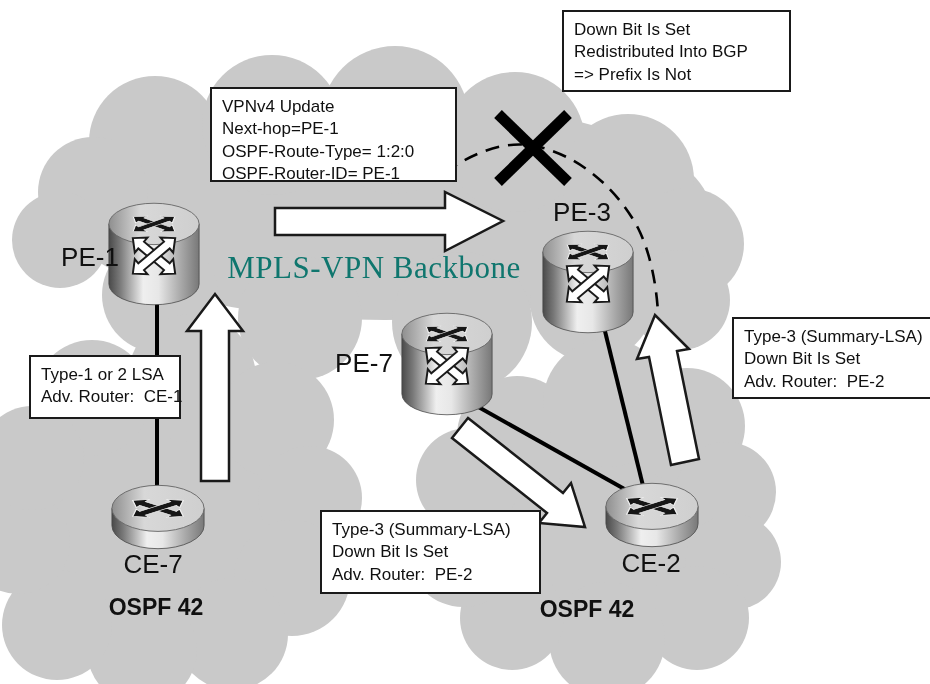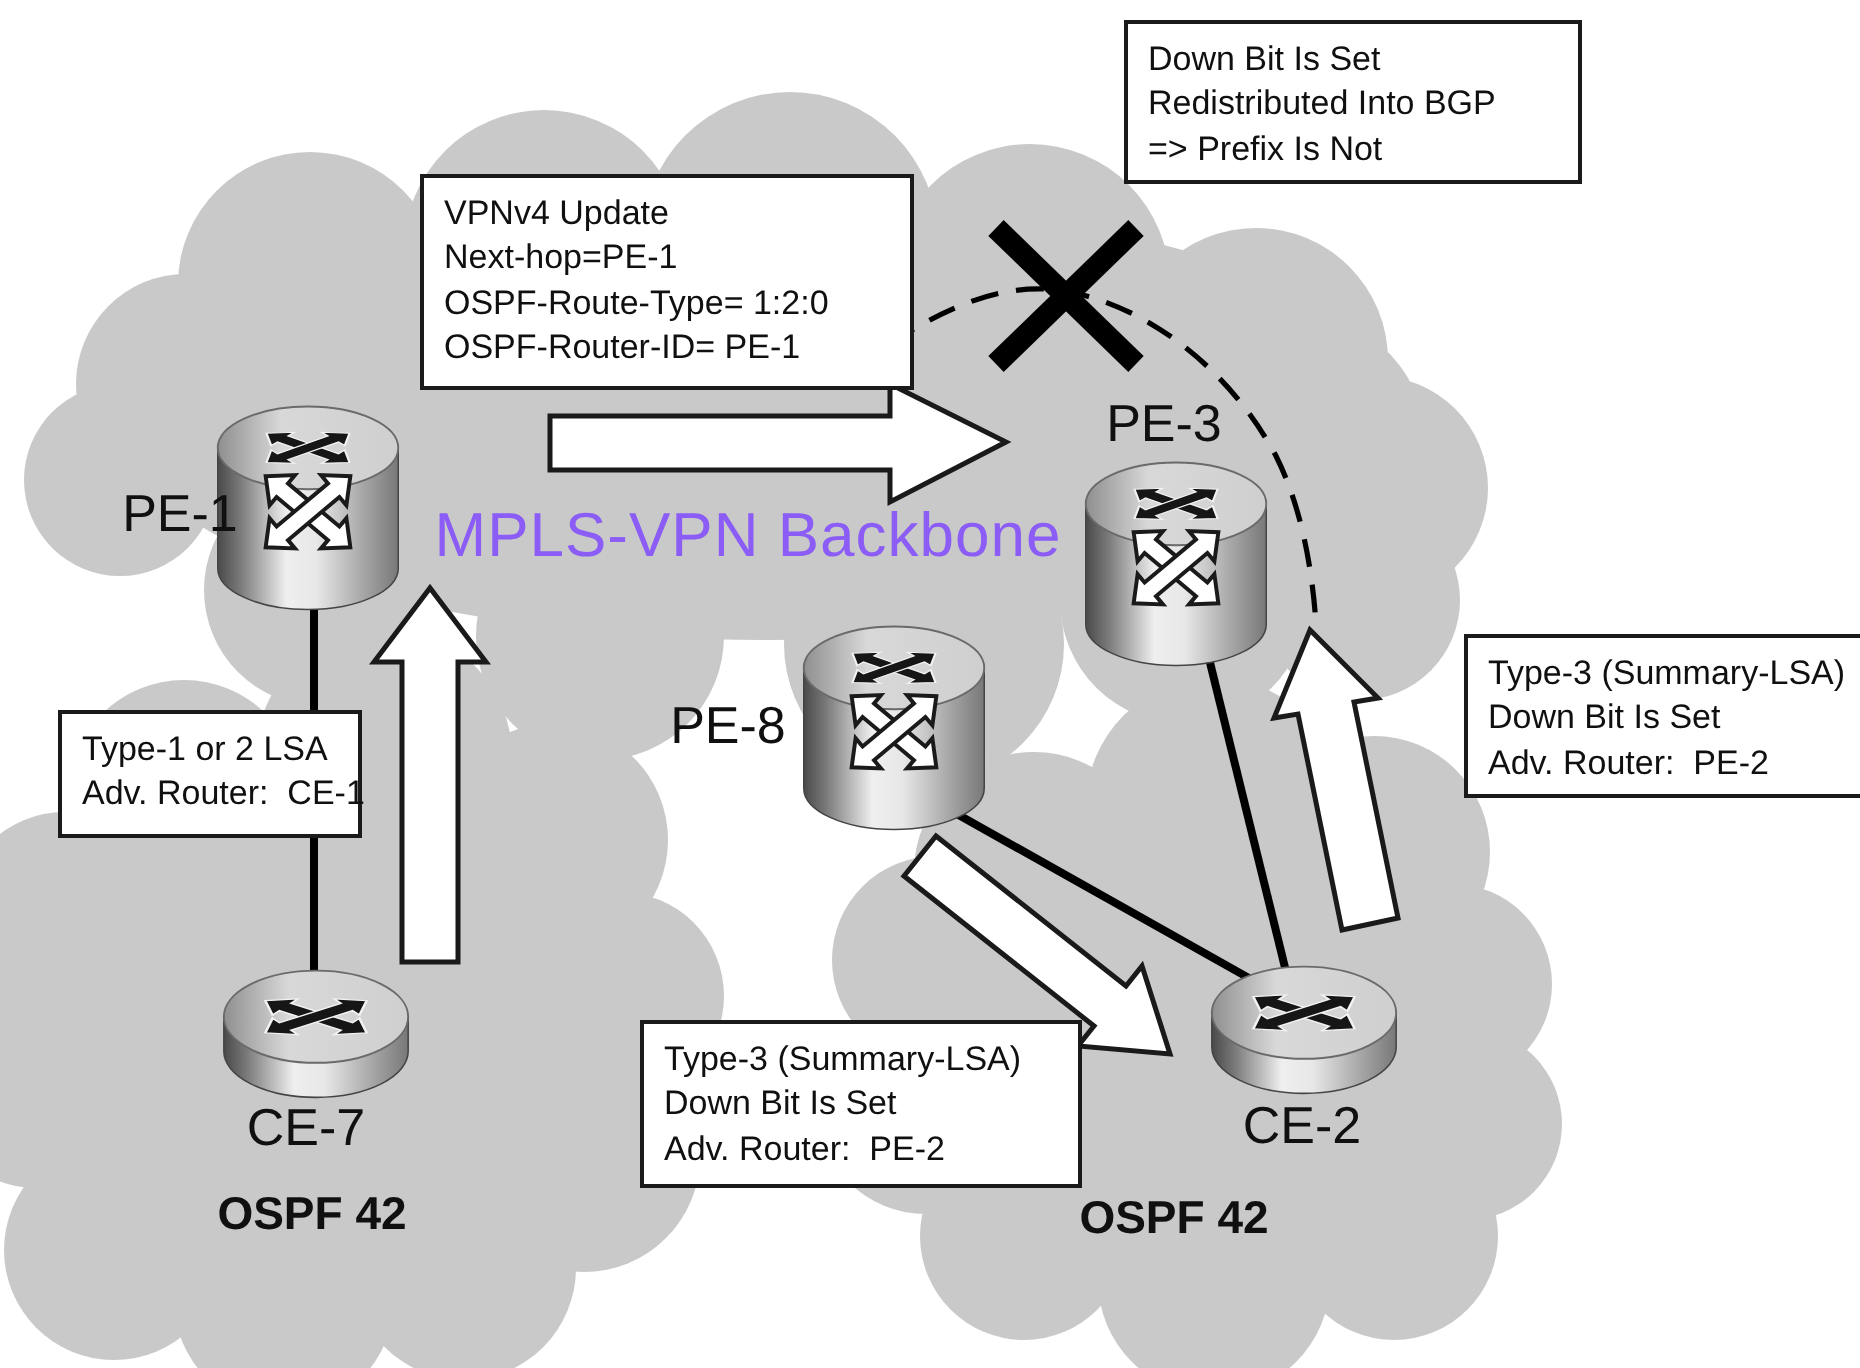--- a/index.html
+++ b/index.html
@@ -18,21 +18,21 @@
   .node-label{
     position:absolute;transform:translate(-50%,-50%);font-size:26px;
     white-space:nowrap;color:#101010;
   }
   .area-label{
     position:absolute;transform:translate(-50%,-50%);font-size:23px;
     white-space:nowrap;color:#101010;font-weight:bold;
   }
   .backbone-label{
     position:absolute;transform:translate(-50%,-50%);font-size:31px;
-    letter-spacing:0.5px;white-space:nowrap;color:#8b5cf6;
+    letter-spacing:0.5px;white-space:nowrap;color:#0f766e;font-family:Liberation Serif, serif;
   }
 </style>
 </head>
 <body>
 
 <svg width="0" height="0" style="position:absolute" aria-hidden="true">
   <defs>
     <linearGradient id="gBody" x1="0" y1="0" x2="1" y2="0">
       <stop offset="0" stop-color="#4a4a4a"></stop>
       <stop offset="0.12" stop-color="#787878"></stop>
@@ -170,36 +170,36 @@
   <svg class="router" style="left:604px;top:481px" width="96" height="68" viewBox="0 0 100 70">
     <path d="M2,26 V44 A48,24 0 0 0 98,44 V26 Z" fill="url(#gBody)" stroke="#444" stroke-width="0.8"></path>
     <ellipse cx="50" cy="26" rx="48" ry="24" fill="url(#gTop)" stroke="#6a6a6a" stroke-width="1"></ellipse>
     <g transform="translate(50,26) scale(1.15,0.52)" fill="#161616" stroke="#f2f2f2" stroke-width="1.2">
       <use href="#dblArrow" transform="rotate(35)"></use>
         <use href="#dblArrow" transform="rotate(-35)"></use>
     </g>
   </svg>
 
   <div class="node-label" style="left:90px;top:257px">PE-1</div>
-  <div class="node-label" style="left:364px;top:363px">PE-8</div>
+  <div class="node-label" style="left:364px;top:363px">PE-7</div>
   <div class="node-label" style="left:582px;top:212px">PE-3</div>
   <div class="node-label" style="left:153px;top:564px">CE-7</div>
   <div class="node-label" style="left:651px;top:563px">CE-2</div>
 
   <div class="backbone-label" style="left:374px;top:268px">MPLS-VPN Backbone</div>
   <div class="area-label" style="left:156px;top:607px">OSPF 42</div>
   <div class="area-label" style="left:587px;top:609px">OSPF 42</div>
 
   <div class="callout" style="left:536px;top:10px;width:229px;height:82px">
     <div>Down Bit Is Set</div>
     <div>Redistributed Into BGP</div>
     <div>=&gt; Prefix Is Not</div>
   </div>
 
-  <div class="callout" style="left:184px;top:87px;width:247px;height:108px">
+  <div class="callout" style="left:184px;top:87px;width:247px;height:95px">
     <div>VPNv4 Update</div>
     <div>Next-hop=PE-1</div>
     <div>OSPF-Route-Type= 1:2:0</div>
     <div>OSPF-Router-ID= PE-1</div>
   </div>
 
   <div class="callout" style="left:3px;top:355px;width:152px;height:64px">
     <div>Type-1 or 2 LSA</div>
     <div>Adv. Router:&nbsp; CE-1</div>
   </div>

